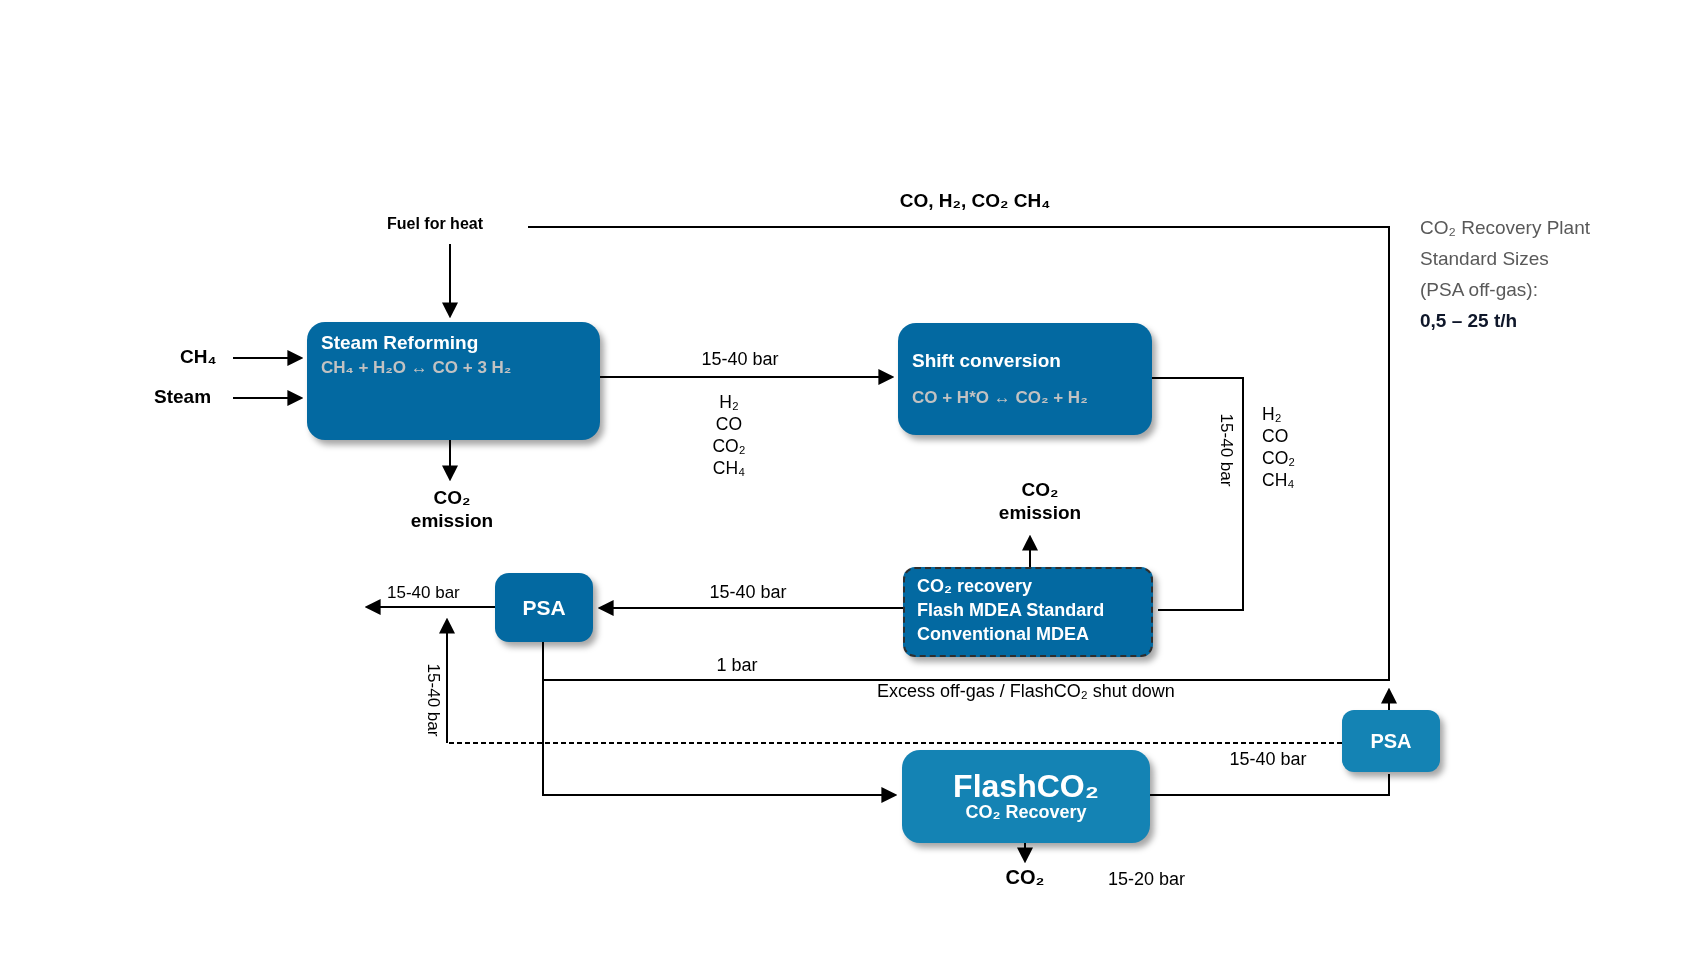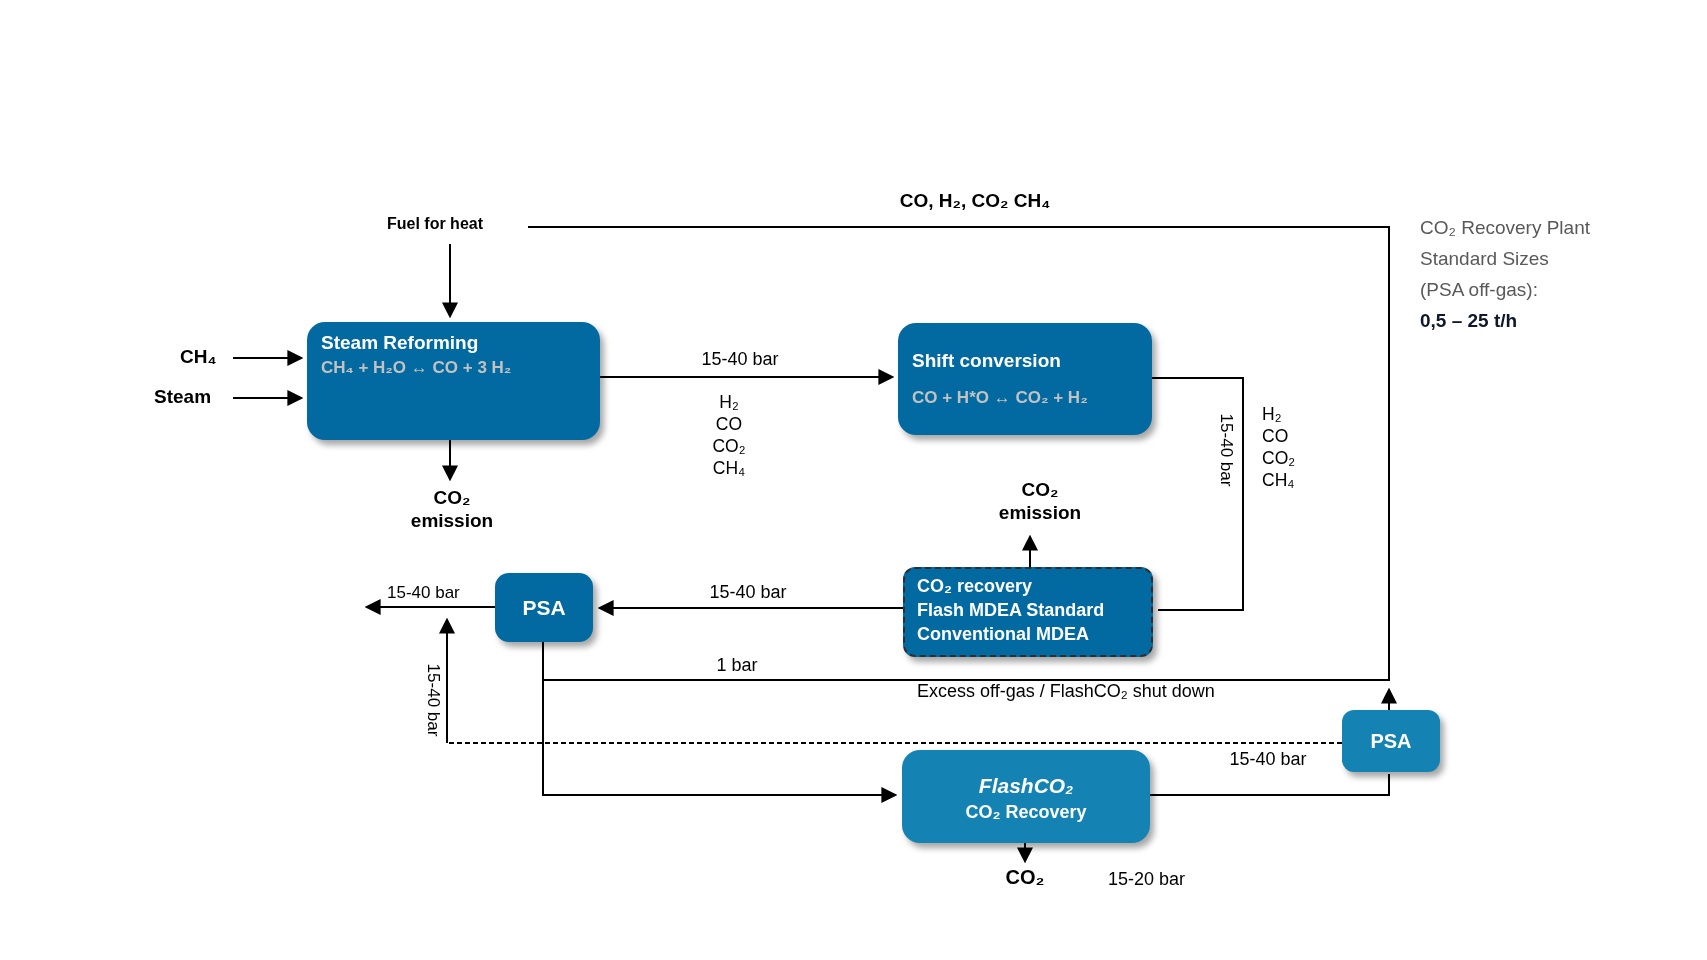--- a/index.html
+++ b/index.html
@@ -22,21 +22,21 @@
   .sr{left:307px;top:322px;width:293px;height:118px;border-radius:18px;padding:8px 0 0 14px;}
   .shift{left:898px;top:323px;width:254px;height:112px;border-radius:18px;
          display:flex;flex-direction:column;justify-content:center;padding-left:14px;gap:12px;}
   .recovery{left:903px;top:567px;width:250px;height:90px;border-radius:12px;
             border:2px dashed #2e2e2e;padding:5px 0 0 12px;}
   .recovery .box-title{font-size:18px;line-height:24px;}
   .psa-l{left:495px;top:573px;width:98px;height:69px;border-radius:14px;
          display:flex;align-items:center;justify-content:center;font-weight:bold;font-size:21px;}
   .flash{left:902px;top:750px;width:248px;height:93px;border-radius:18px;
          display:flex;flex-direction:column;align-items:center;justify-content:center;}
-  .flash-title{font-weight:bold;font-size:21px;line-height:30px;font-style:italic;}
+  .flash-title{font-weight:bold;font-size:32px;line-height:30px;}
   .flash-sub{font-weight:bold;font-size:18px;line-height:22px;}
   .psa-r{left:1342px;top:710px;width:98px;height:62px;border-radius:12px;
          display:flex;align-items:center;justify-content:center;font-weight:bold;font-size:20px;}
   .sidebar{position:absolute;left:1420px;top:212px;z-index:3;font-size:19px;line-height:31px;
            color:#595959;white-space:nowrap;}
   .sidebar .accent{color:#0f172a;font-weight:bold;}
 </style>
 </head>
 <body>
 
@@ -127,21 +127,21 @@
 emission</div>
 
   <div class="label center" style="left:748px;top:582px;">15-40 bar</div>
 
   <div class="label" style="left:387px;top:583px;font-size:17px;">15-40 bar</div>
 
   <div class="label rot" style="left:433px;top:700px;">15-40 bar</div>
 
   <div class="label center" style="left:737px;top:655px;">1 bar</div>
 
-  <div class="label" style="left:877px;top:681px;margin-left:40px;">Excess off-gas / FlashCO₂ shut down</div>
+  <div class="label" style="left:877px;top:681px;">Excess off-gas / FlashCO₂ shut down</div>
 
   <div class="label center" style="left:1268px;top:749px;">15-40 bar</div>
 
   <div class="label bold center" style="left:1025px;top:866px;font-size:20px;">CO₂</div>
 
   <div class="label" style="left:1108px;top:869px;">15-20 bar</div>
 
   <div class="sidebar">
     <div>CO₂ Recovery Plant</div>
     <div>Standard Sizes</div>

